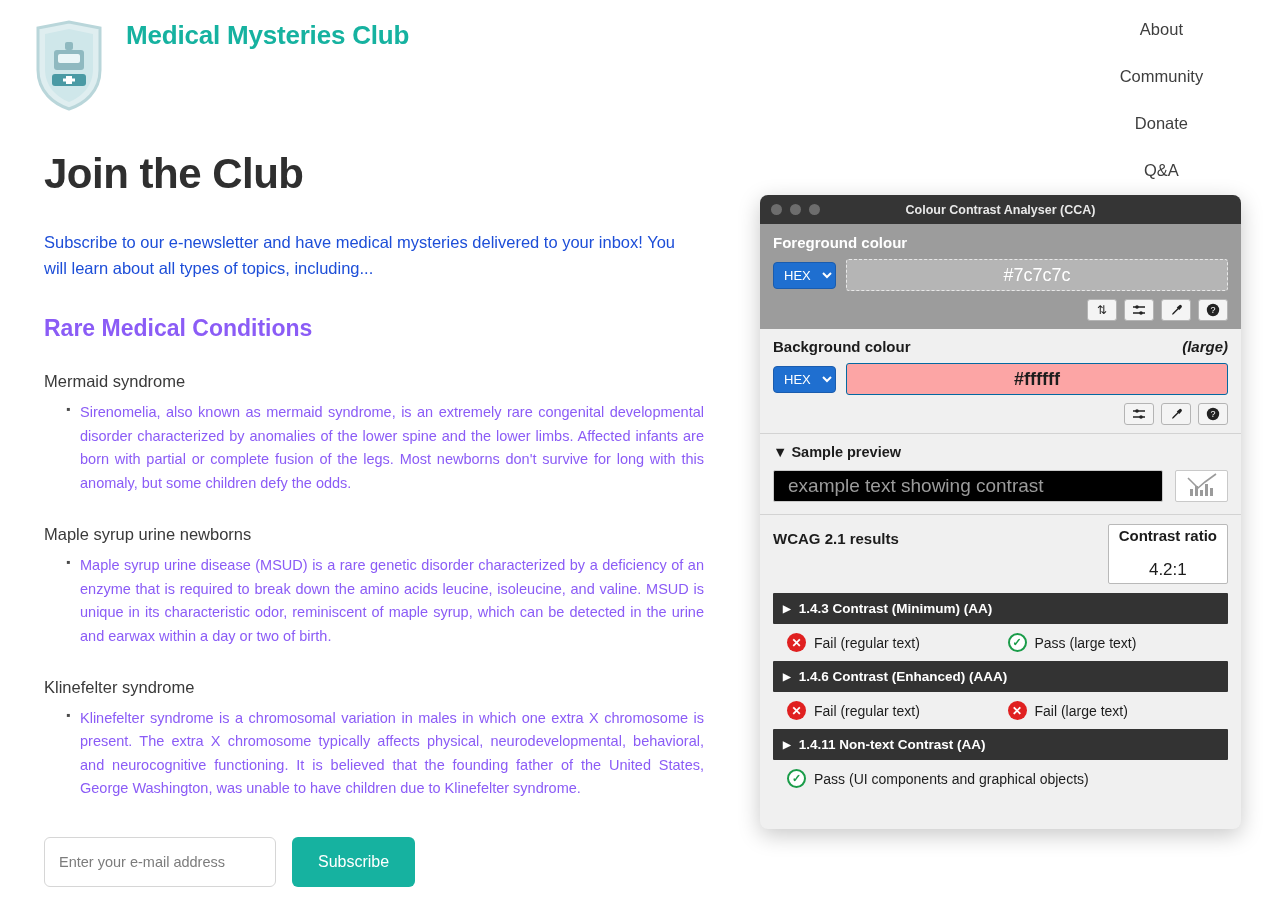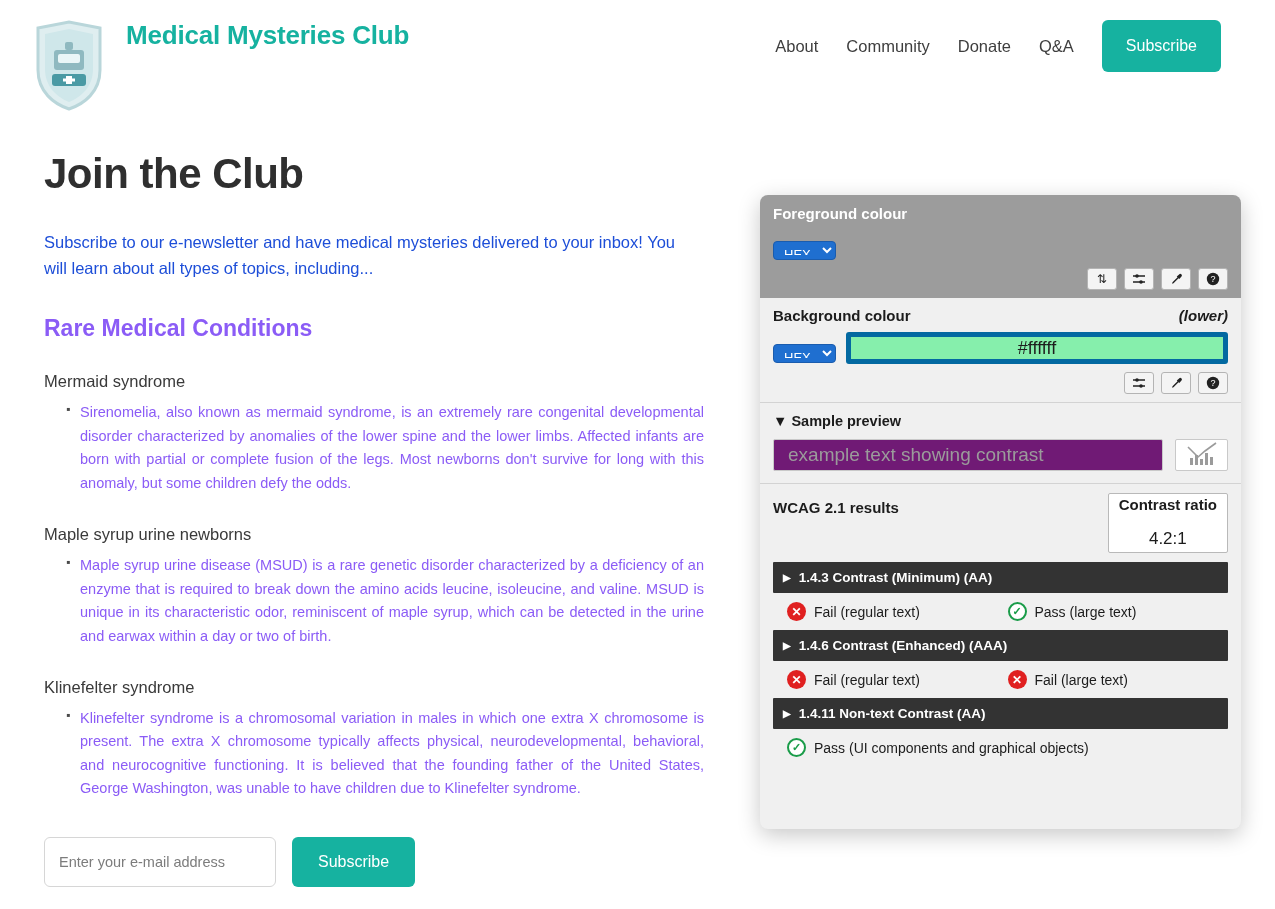--- a/index.html
+++ b/index.html
@@ -18,20 +18,21 @@
     height: 118px;
   }
   .logo-wrap { width: 78px; display:flex; align-items:center; justify-content:center; }
   .brand-title {
     font-size: 26px; font-weight: bold; color: #16b2a0;
     margin-left: 18px; letter-spacing: -0.2px;
   }
   .nav {
     margin-left: auto; display: flex; align-items: center; gap: 28px;
     padding-right: 24px;
+    flex-direction: column;
   }
   .nav-link { font-size: 16.5px; color: #3e3e3e; text-decoration: none; }
   .subscribe-top {
     background: #16b2a0; color: #fff; border: none;
     font-size: 16px; padding: 17px 24px; border-radius: 6px;
     font-family: "Liberation Sans", sans-serif;
     cursor: pointer;
   }
   
   .content {
@@ -82,44 +83,43 @@
   .cca-title {
     position: absolute; left: 0; right: 0; text-align: center;
     color: #e8e8e8; font-size: 12.5px; font-weight: bold;
   }
   .fg-panel { background: #9c9c9c; padding: 10px 13px 8px 13px; }
   .panel-label { font-weight: bold; font-size: 15px; color: #1c1c1c; }
   .fg-panel .panel-label { color: #fff; }
   .row-input { display: flex; align-items: center; gap: 10px; margin-top: 8px; }
   select.fmt {
     background: #1f6fd0; color: #fff; border: 1px solid #1a5cae; border-radius: 4px;
-    font-size: 13px; padding: 4px 6px; height: 19px;
+    font-size: 13px; padding: 4px 6px; height: 27px;
     font-family: "Liberation Sans", sans-serif;
-    margin-top: 11px;
   }
   .hexbox {
     flex: 1; height: 32px; border-radius: 3px; background: #b5b5b5;
     border: 1px dashed #e9e9e9; color: #fff; font-size: 18px;
     display: flex; align-items: center; justify-content: center;
   }
-  .hexbox.bg { background: #86efac; color: #1d1d1d; border: 5px solid #0369a1; }
+  .hexbox.bg { background: #fca5a5; color: #1d1d1d; border: 1px solid #0369a1; font-weight: bold; }
   .btn-row { display: flex; justify-content: flex-end; gap: 7px; margin-top: 8px; }
   .sq-btn {
     width: 30px; height: 22px; background: #f4f4f4; border: 1px solid #b4b4b4;
     border-radius: 3px; display: flex; align-items: center; justify-content: center;
     font-size: 12px; color: #222; cursor: pointer;
   }
   .bg-panel { background: #f0f0f0; padding: 9px 13px 8px 13px; border-bottom: 1px solid #d3d3d3;}
   .bg-head { display: flex; align-items: baseline; }
   .white-note { margin-left: auto; font-style: italic; font-weight: bold; font-size: 15px; color:#1c1c1c;}
   .sample-panel { background: #f0f0f0; padding: 10px 13px 12px 13px; border-bottom: 1px solid #d3d3d3;}
   .disclosure { font-weight: bold; font-size: 14.5px; color: #1c1c1c; }
   .sample-row { display: flex; gap: 12px; margin-top: 10px; align-items: stretch;}
   .sample-text {
-    flex: 1; background: #701a75; border: 1px solid #c9c9c9; border-radius: 2px;
+    flex: 1; background: #000000; border: 1px solid #c9c9c9; border-radius: 2px;
     display: flex; align-items: center; padding: 0 14px;
     font-size: 19px; color: #9b9b9b;
   }
   .sample-img {
     width: 53px; background: #fff; border: 1px solid #c9c9c9; border-radius: 2px;
     display: flex; align-items: center; justify-content: center;
   }
   .wcag-panel { background: #f0f0f0; padding: 9px 13px 10px 13px; }
   .wcag-head { display: flex; align-items: flex-start; }
   .wcag-title { font-weight: bold; font-size: 15px; color: #1c1c1c; padding-top: 6px;}
@@ -189,29 +189,38 @@
   </ul>
 
   <div class="signup">
     <input class="email-input" type="text" placeholder="Enter your e-mail address" style="">
     <button class="subscribe-btn">Subscribe</button>
   </div>
 
 </div>
 
 <div class="cca">
+  <div class="cca-titlebar">
+    <div class="traffic">
+      <span class="dot"></span>
+      <span class="dot"></span>
+      <span class="dot"></span>
+    </div>
+    <div class="cca-title">Colour Contrast Analyser (CCA)</div>
+  </div>
 
   <div class="fg-panel">
     <div class="panel-label">Foreground colour</div>
     <div class="row-input">
       <select class="fmt">
         <option>HEX</option>
         <option>RGB</option>
         <option>HSL</option>
       </select>
+      <div class="hexbox">#7c7c7c</div>
     </div>
     <div class="btn-row">
       <div class="sq-btn">⇅</div>
       <div class="sq-btn">
         <svg width="14" height="12" viewBox="0 0 14 12">
             <path d="M1 3h12M1 9h12" stroke="#222" stroke-width="1.3"></path>
             <circle cx="5" cy="3" r="1.8" fill="#222"></circle>
             <circle cx="9" cy="9" r="1.8" fill="#222"></circle>
           </svg>
       </div>
@@ -225,21 +234,21 @@
             <circle cx="7" cy="7" r="6.2" fill="#222"></circle>
             <text x="7" y="10.3" font-size="9" fill="#fff" text-anchor="middle" font-family="Liberation Sans">?</text>
           </svg>
       </div>
     </div>
   </div>
 
   <div class="bg-panel">
     <div class="bg-head">
       <div class="panel-label">Background colour</div>
-      <div class="white-note">(lower)</div>
+      <div class="white-note">(large)</div>
     </div>
     <div class="row-input">
       <select class="fmt">
         <option>HEX</option>
         <option>RGB</option>
         <option>HSL</option>
       </select>
       <div class="hexbox bg">#ffffff</div>
     </div>
     <div class="btn-row">

